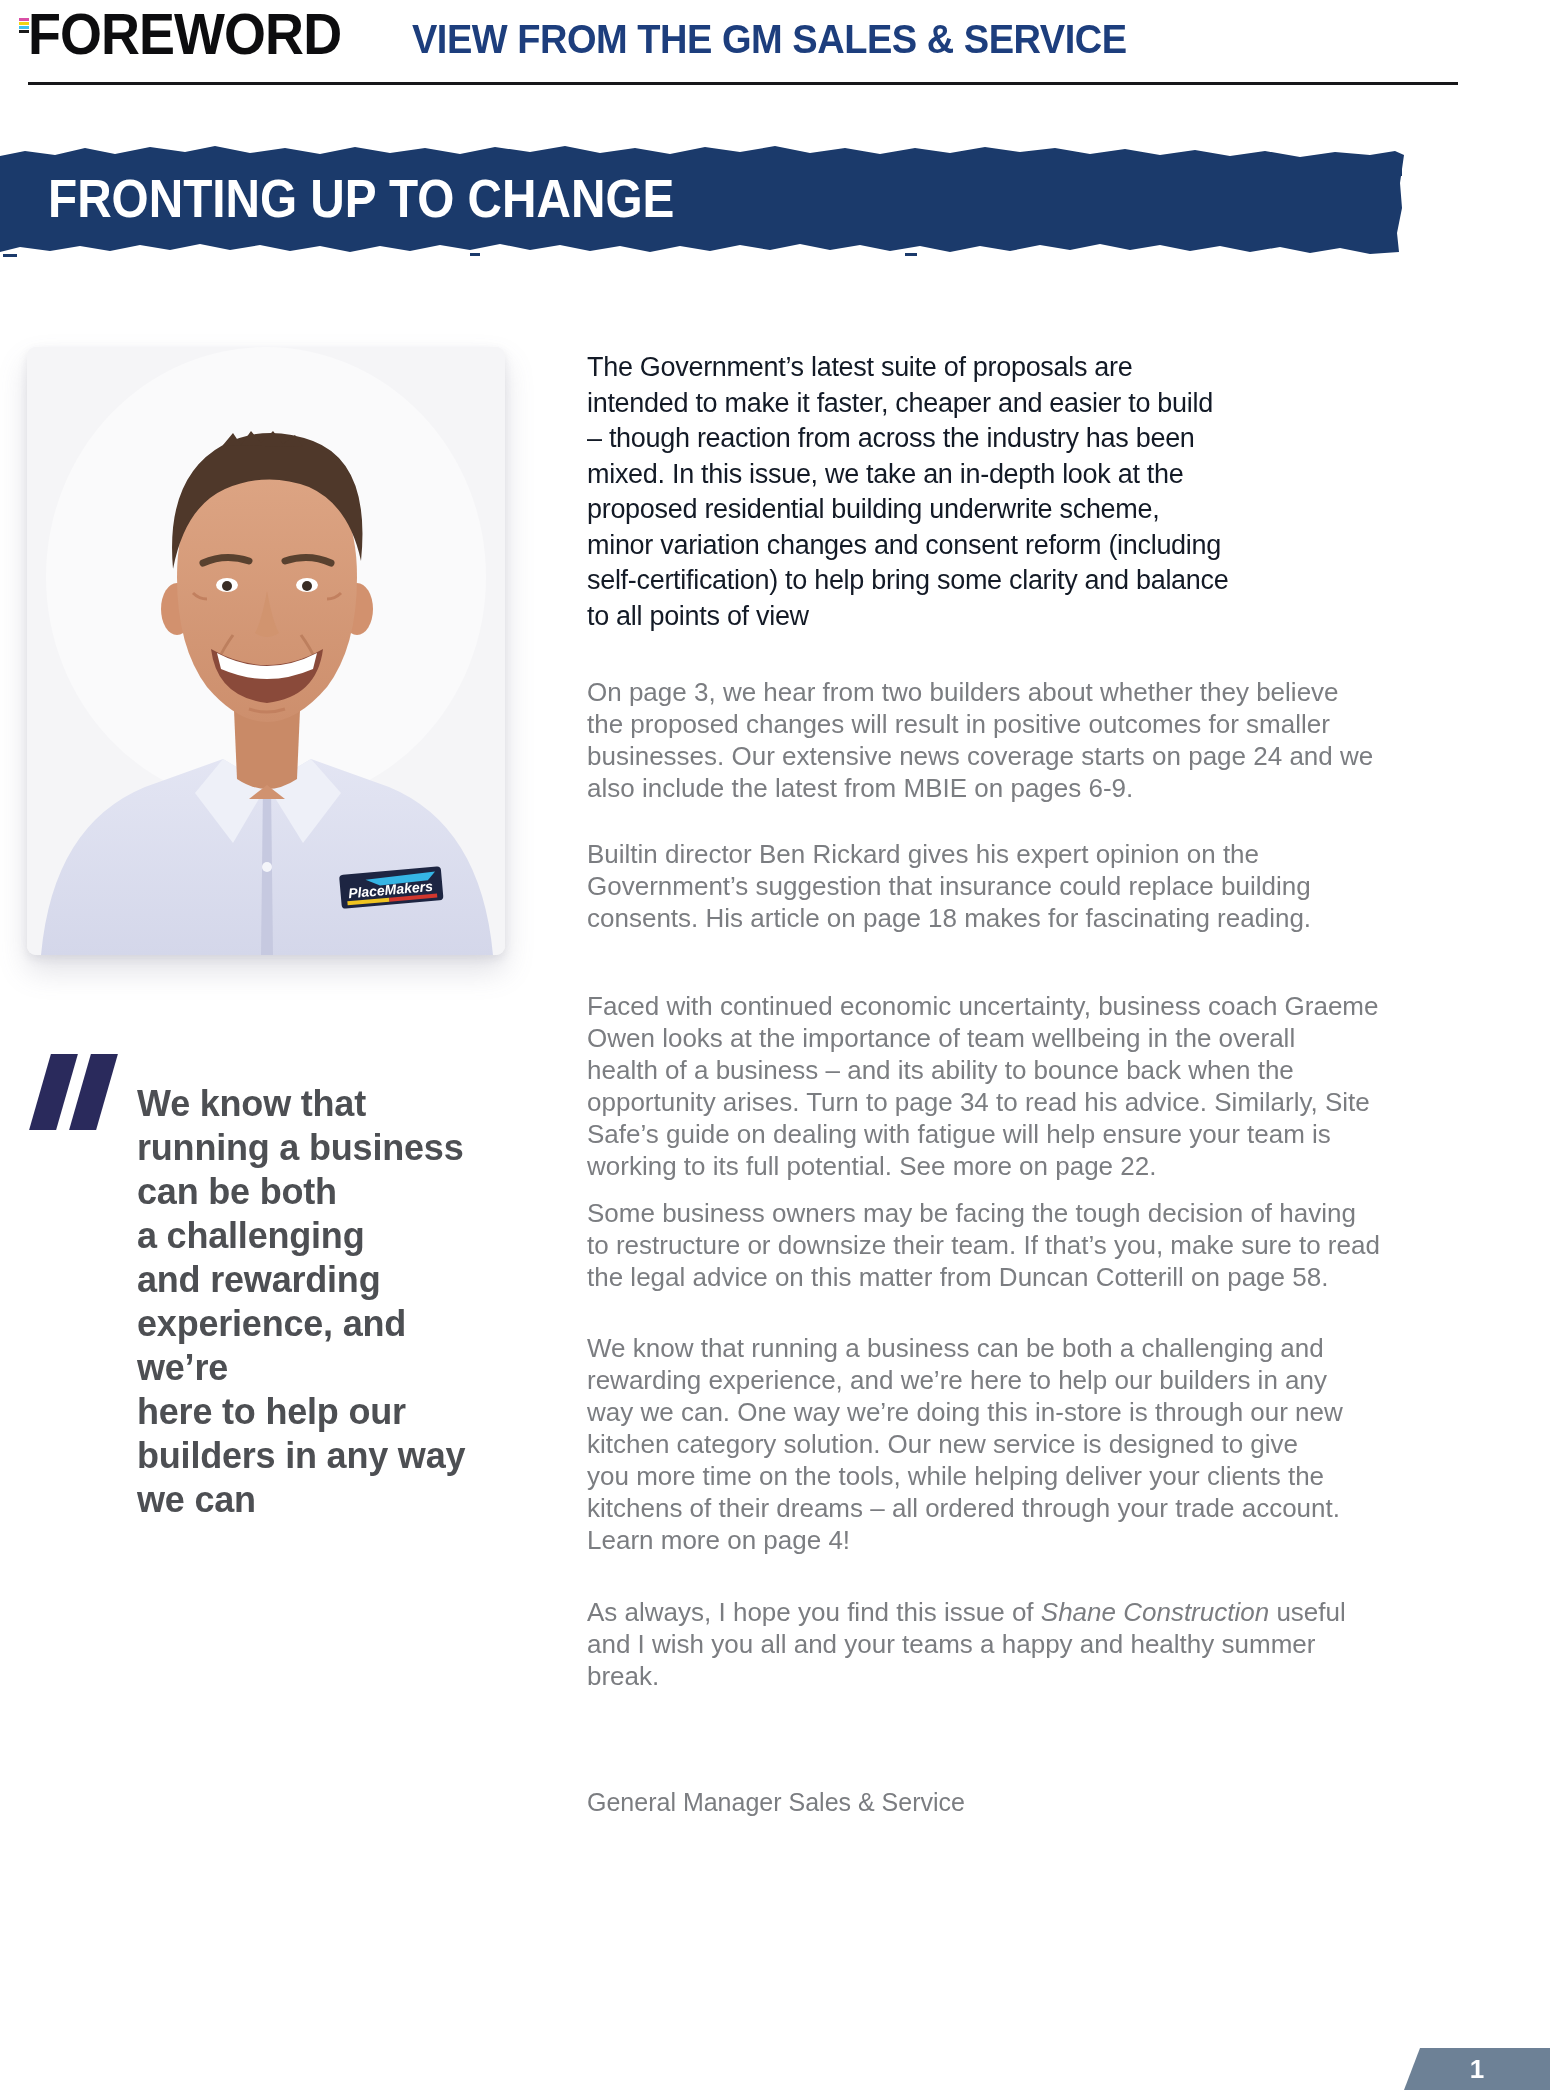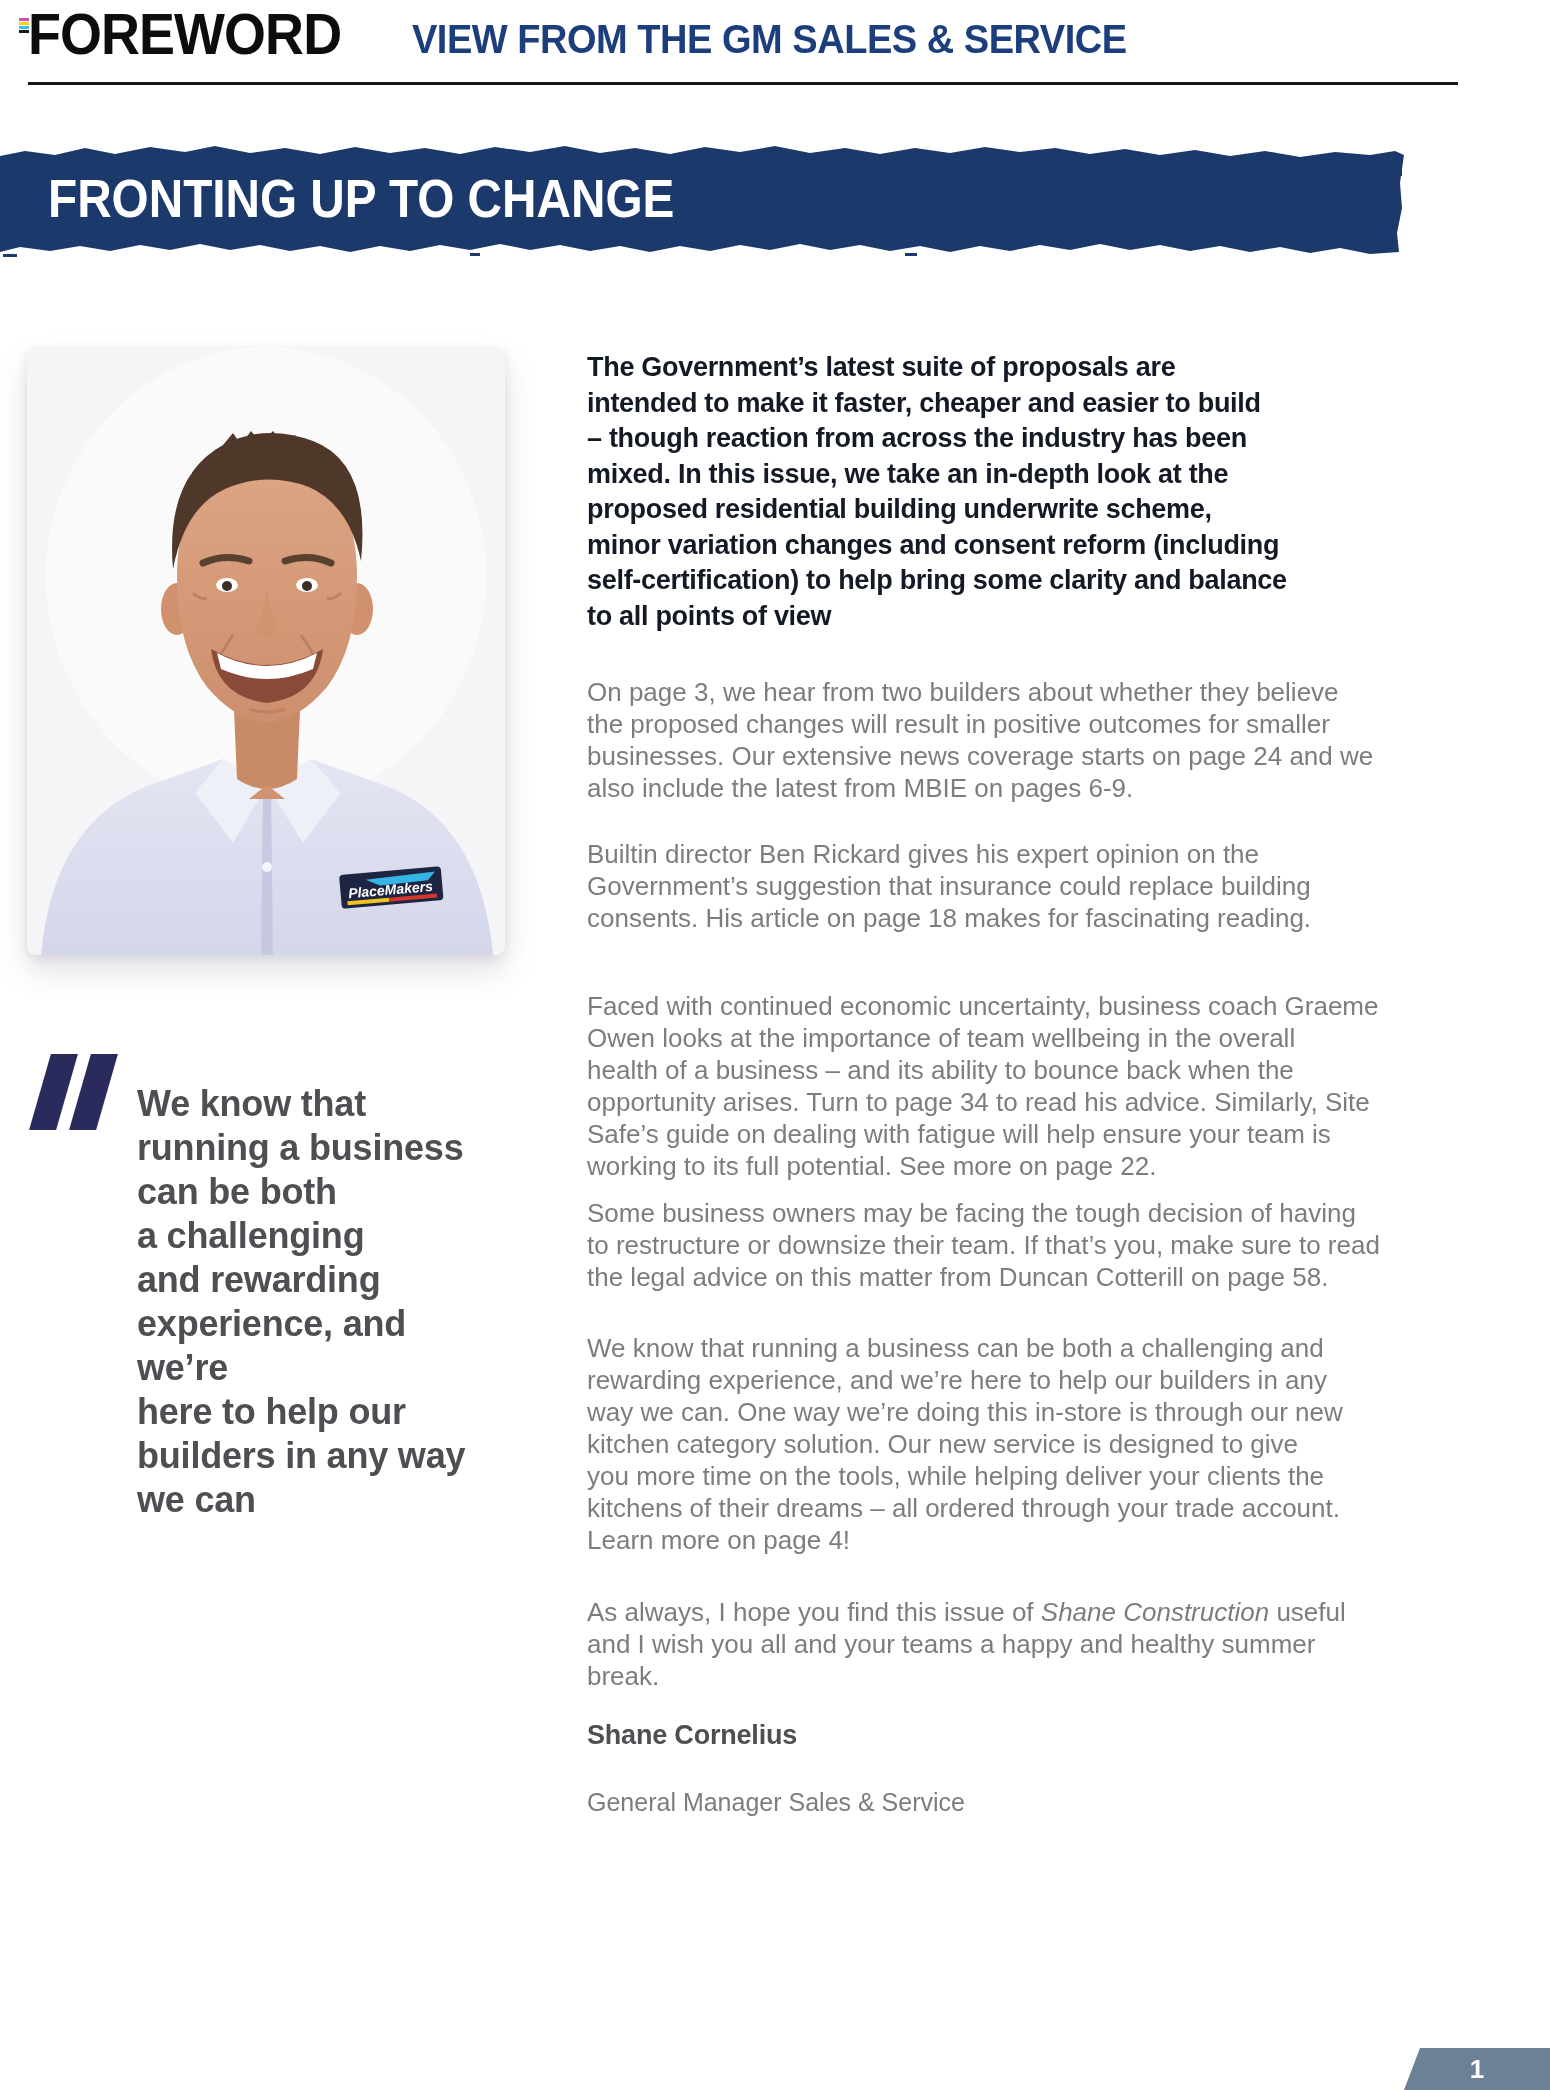--- a/index.html
+++ b/index.html
@@ -54,21 +54,21 @@
   .quote-marks i:nth-child(2){ left:46px; }
   .pull-quote {
     position:absolute; left:137px; top:1082px; width:360px;
     color:#4d4f53; font-size:36px; line-height:44px; font-weight:700;
     white-space:pre-line; letter-spacing:-.2px;
   }
 
   
   .col { position:absolute; left:587px; width:885px; }
   .intro {
-    top:350px; color:#131a26; font-size:27px; line-height:35.5px; font-weight:700;
+    top:350px; color:#131a26; font-size:27px; line-height:35.5px; font-weight:400;
     letter-spacing:-.3px; white-space:pre-line;
   }
   .para { color:#7b7d81; font-size:26px; line-height:32px; white-space:pre-line; }
   .p1 { top:676px; }
   .p2 { top:838px; }
   .p3 { top:970px;margin-top:20px; }
   .p4 { top:1197px; }
   .p5 { top:1332px; }
   .p6 { top:1596px; }
   .sig-name  { top:1720px; color:#4d4f53; font-size:27px; font-weight:800; letter-spacing:-.2px; }
@@ -211,20 +211,19 @@
   <div class="col para p5">We know that running a business can be both a challenging and
 rewarding experience, and we’re here to help our builders in any
 way we can. One way we’re doing this in-store is through our new
 kitchen category solution. Our new service is designed to give
 you more time on the tools, while helping deliver your clients the
 kitchens of their dreams – all ordered through your trade account.
 Learn more on page 4!</div>
   <div class="col para p6"><span>As always, I hope you find this issue of </span><em>Shane Construction</em><span> useful
 and I wish you all and your teams a happy and healthy summer
 break.</span></div>
-  <div class="col sig-name">Shane Cornelius</div>
   <div class="col sig-title">General Manager Sales &amp; Service</div>
 
   <div class="page-badge">
     <span>1</span>
   </div>
 
 </div>
 
 </body></html>

